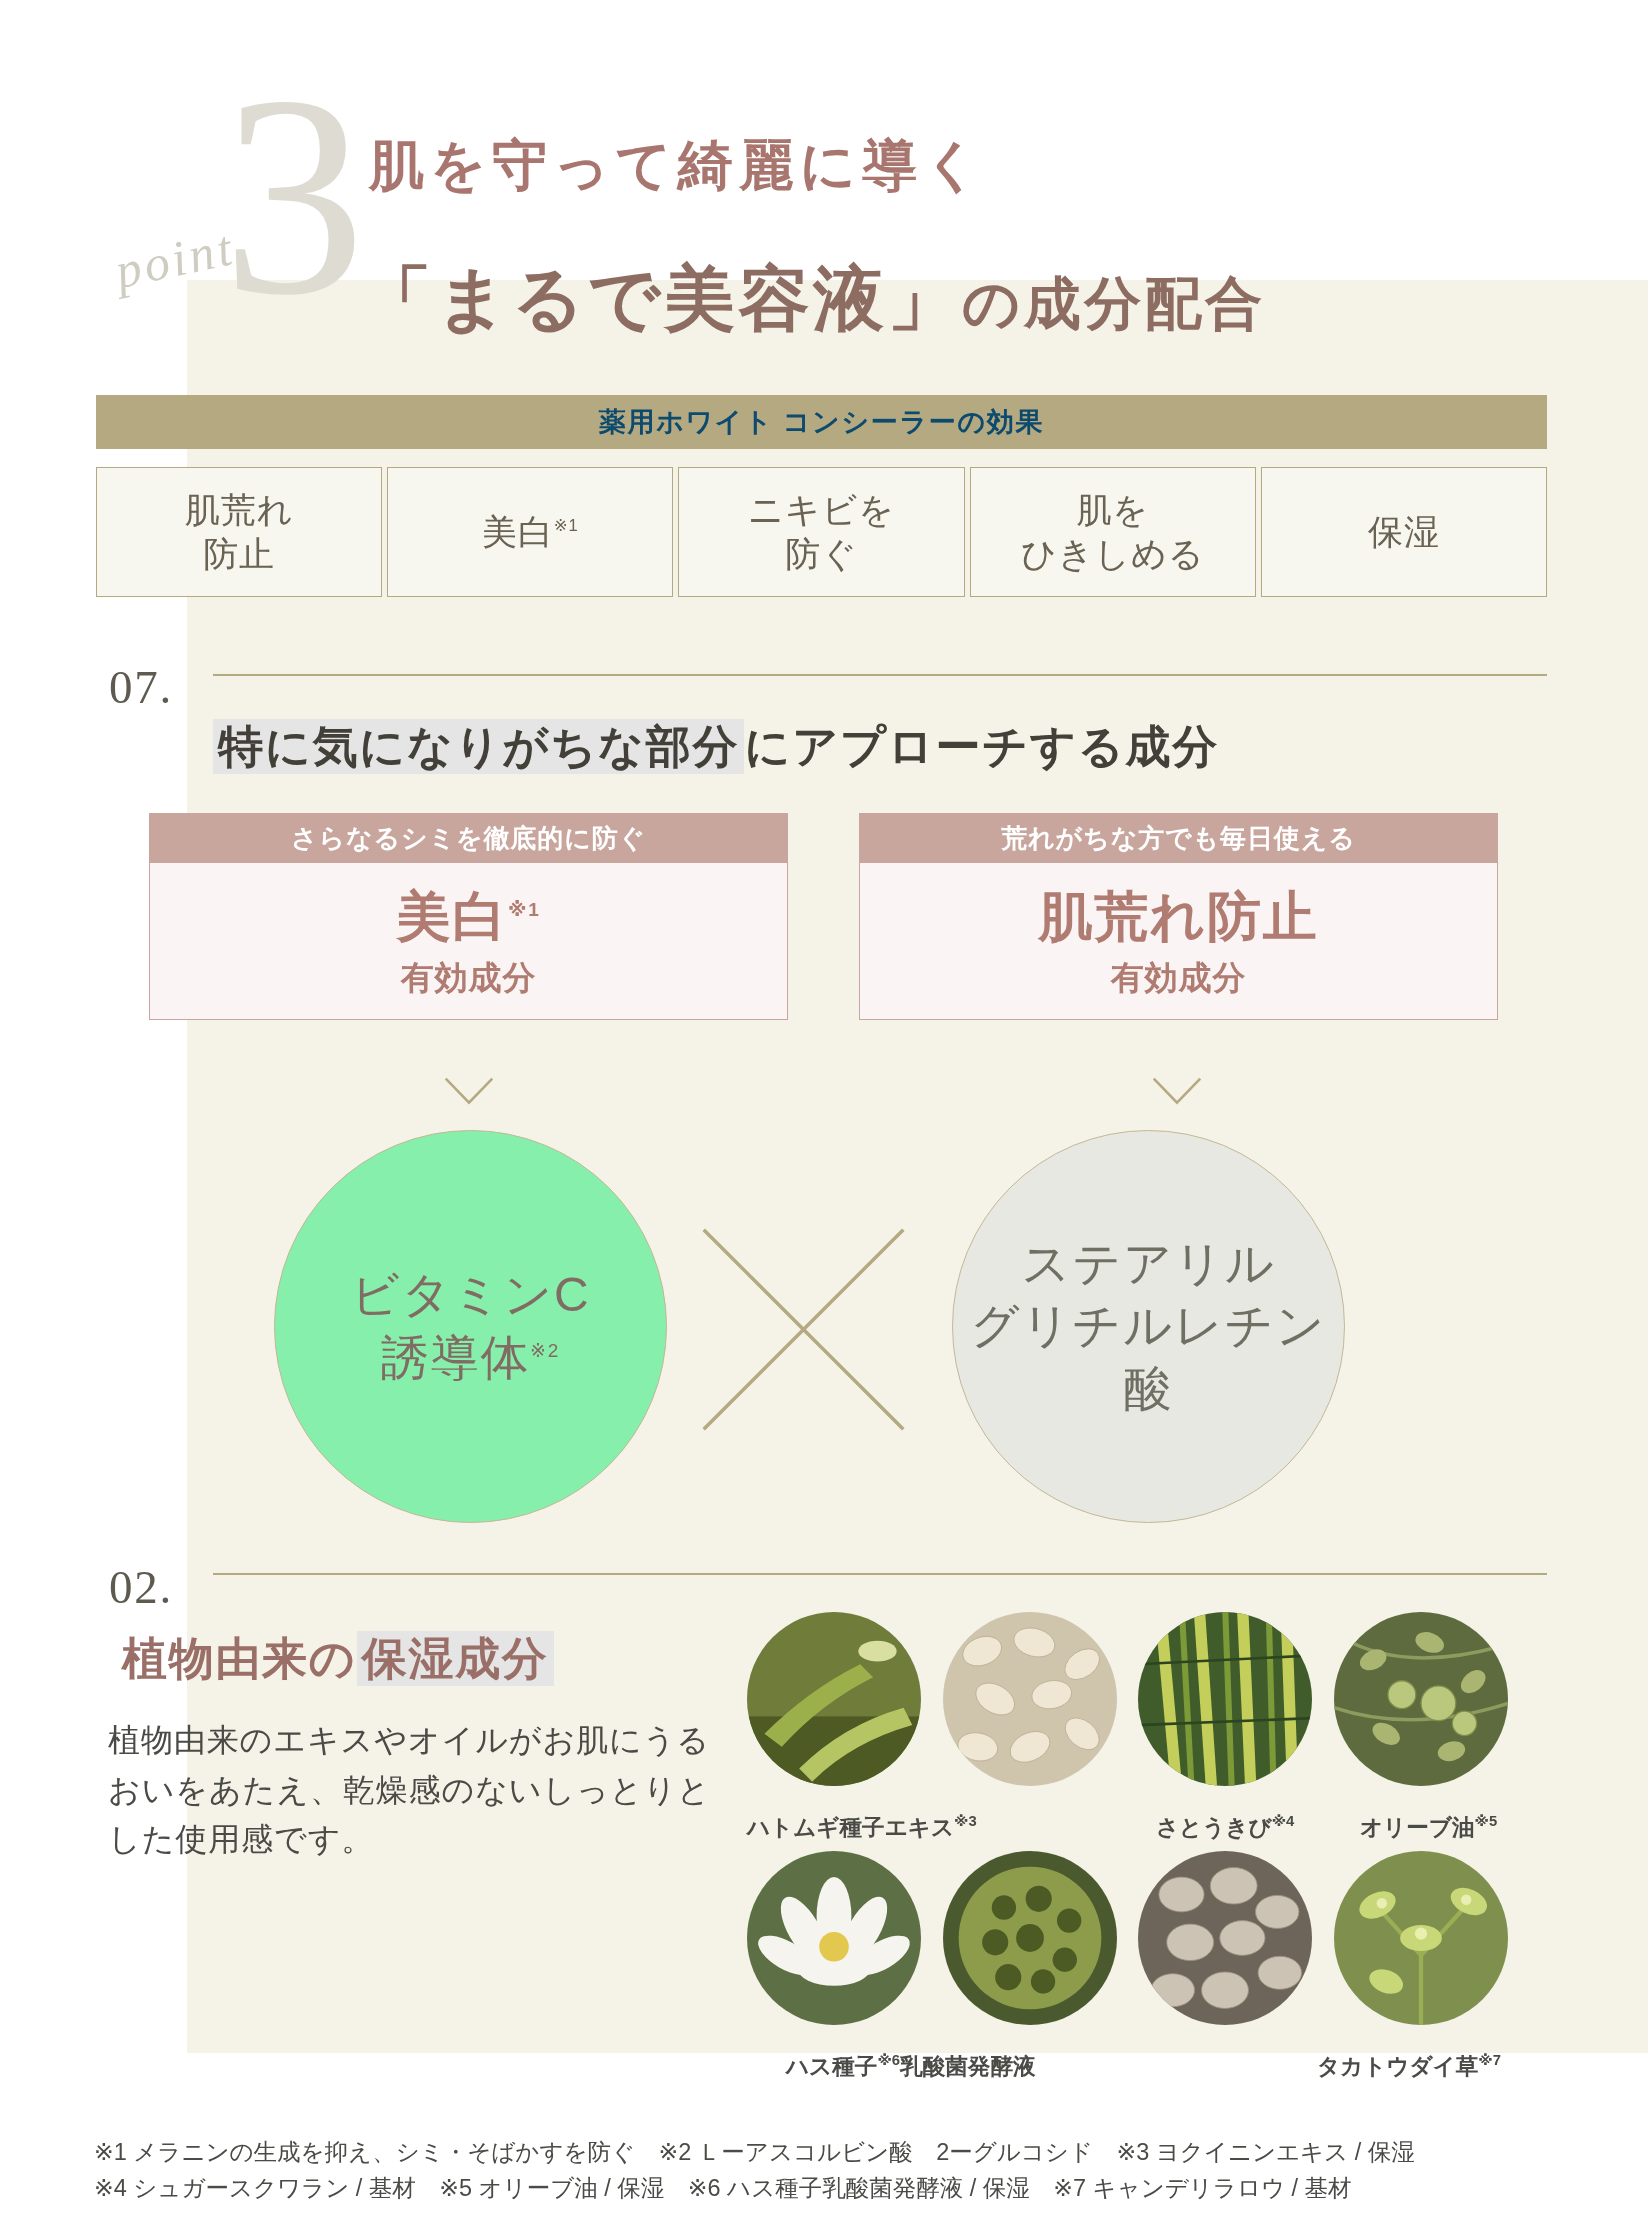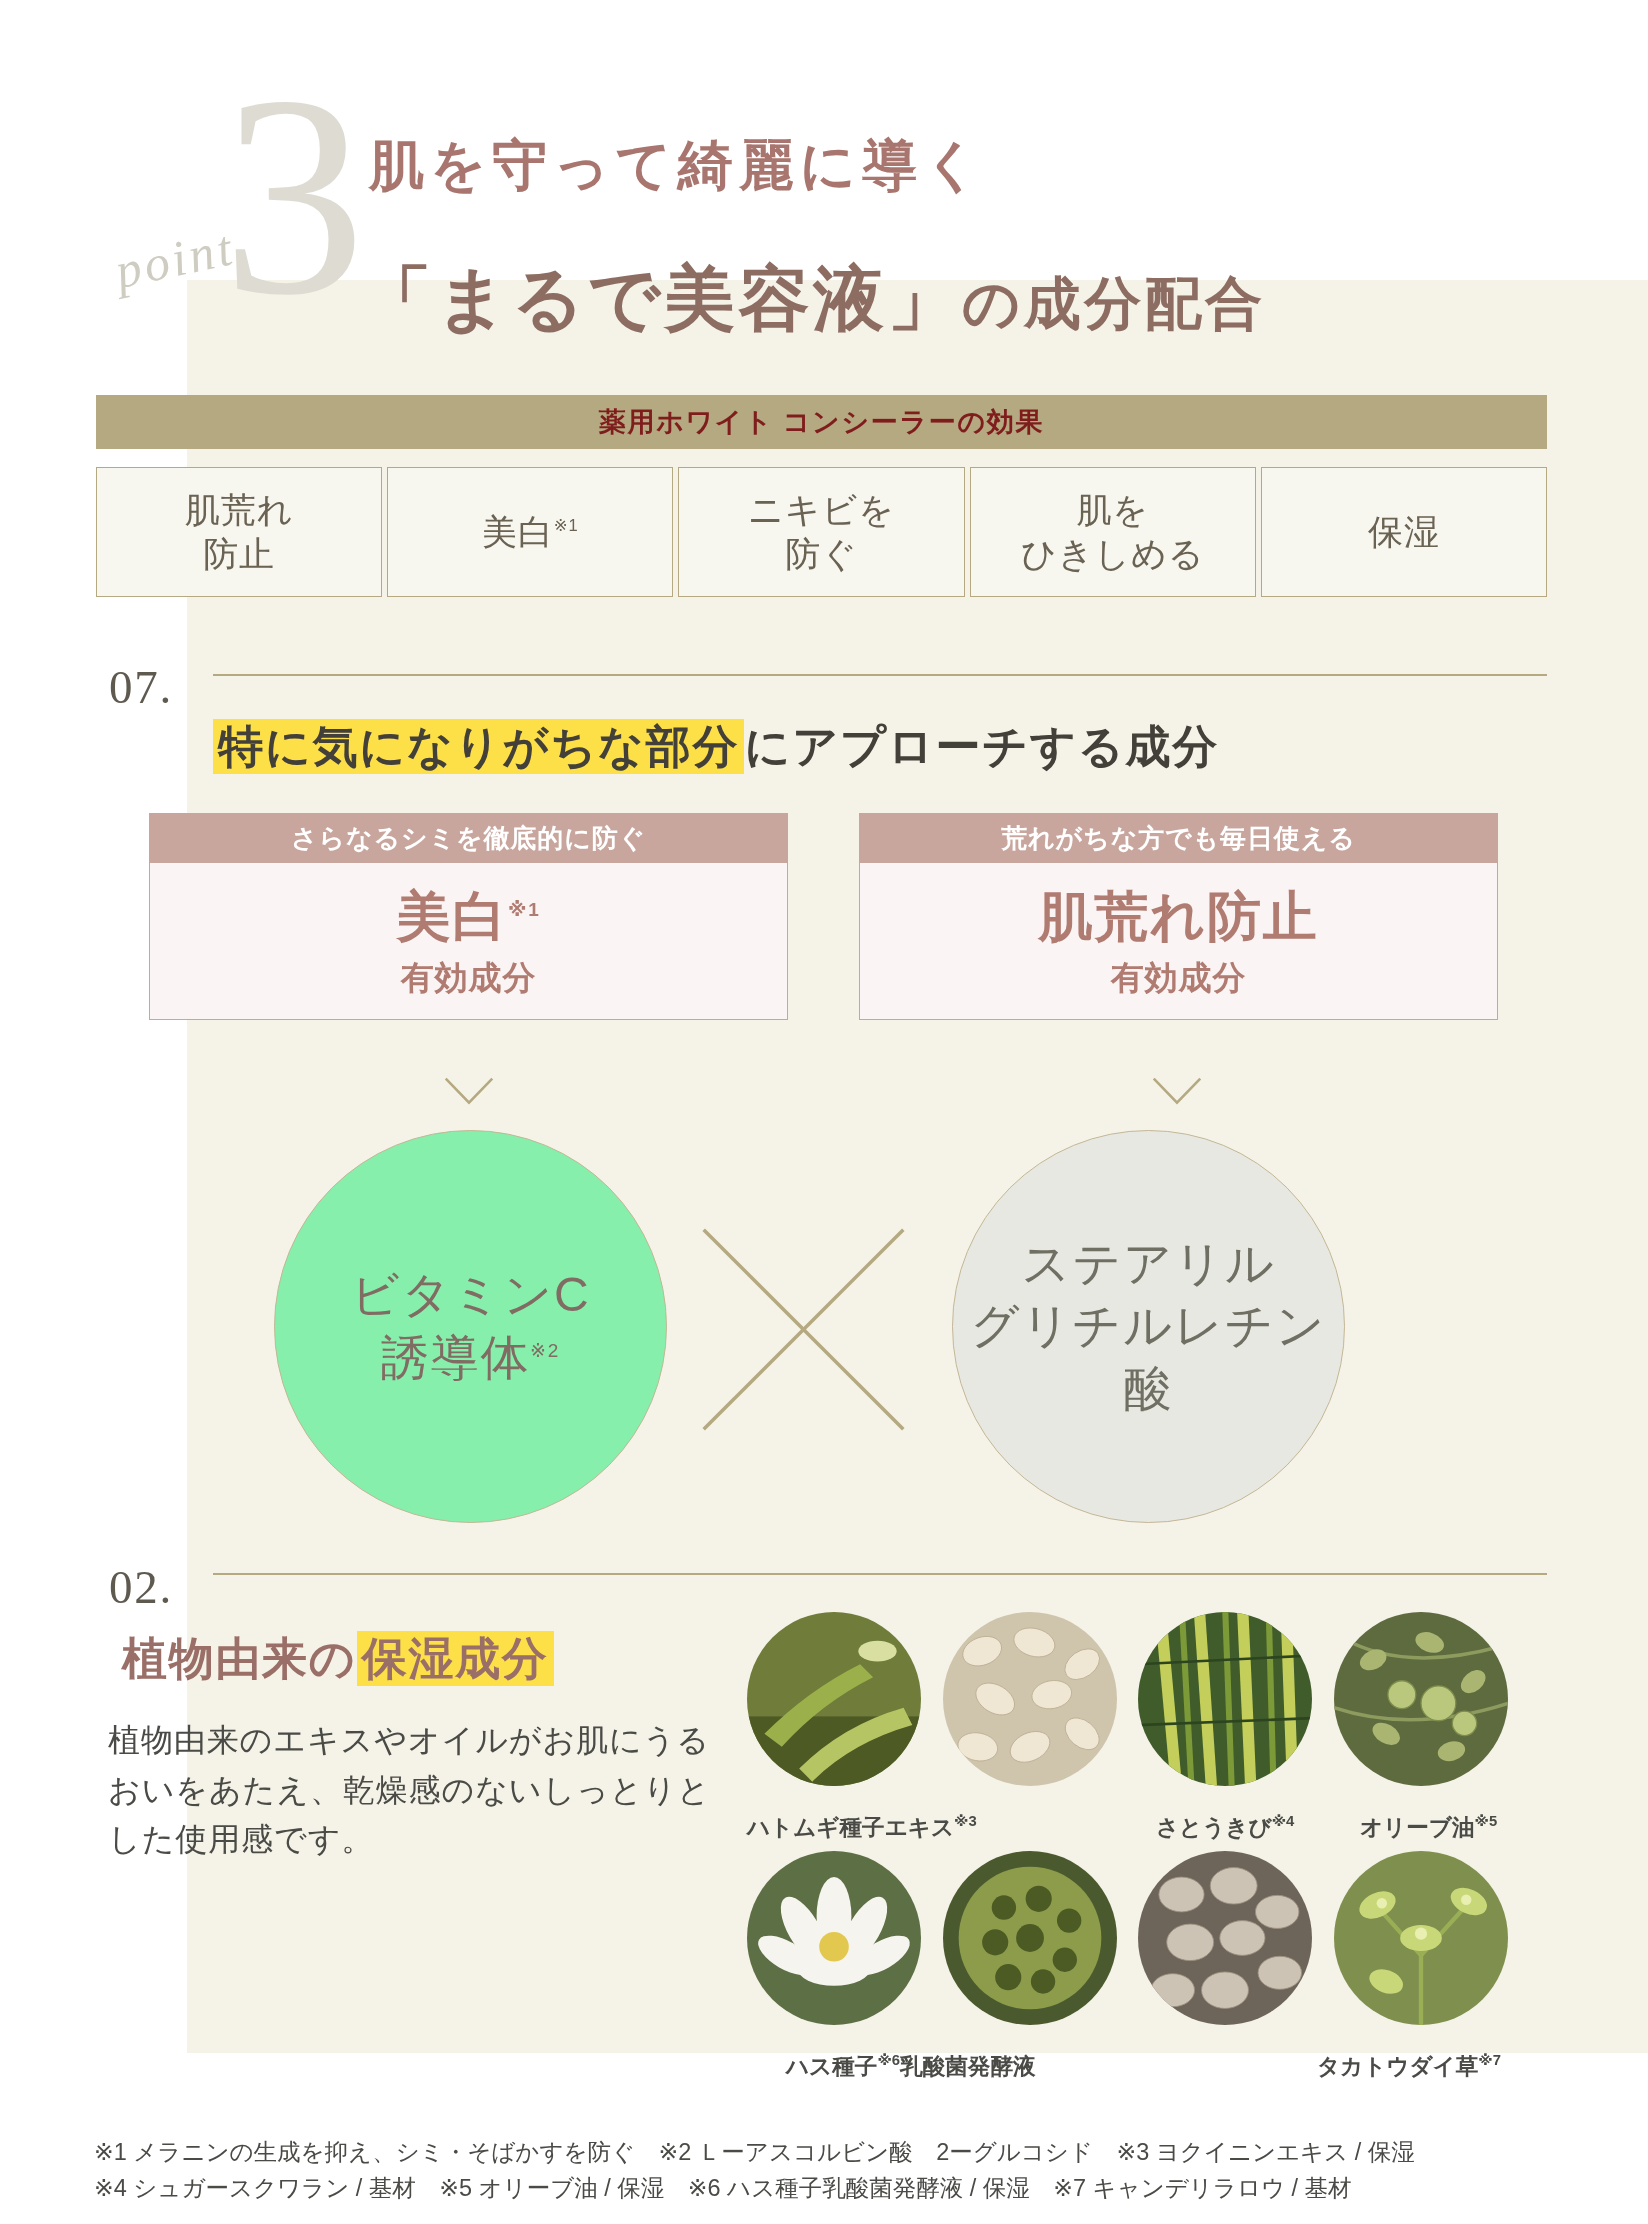--- a/index.html
+++ b/index.html
@@ -52,21 +52,21 @@
     color:#8d6c62;
     font-weight:bold;
     white-space:nowrap;
   }
   .title2 .small{font-size:57px;}
 
   
   .effect-head{
     position:absolute;left:96px;top:395px;width:1451px;height:54px;
     background:#b5a981;
-    color:#7f1d1d;
+    color:#0c4a6e;
     font-size:27px;
     font-weight:bold;
     letter-spacing:1.7px;
     display:flex;align-items:center;justify-content:center;
   }
   .effect-row{
     position:absolute;left:96px;top:467px;width:1451px;height:130px;
     display:flex;gap:5px;
   }
   .effect-cell{
@@ -92,21 +92,21 @@
     position:absolute;height:1.7px;background:#b5a981;
   }
   .sec01-num{left:109px;top:660px;}
   .sec01-rule{left:213px;top:674px;width:1334px;}
 
   .sec01-title{
     position:absolute;left:213px;top:717px;
     font-size:45px;font-weight:bold;letter-spacing:1.7px;color:#43403a;
   }
   .hl{
-    background:#fde047;
+    background:#e5e5e5;
     padding:1.7px 5.2px;
   }
 
   
   .block{position:absolute;width:639px;}
   .block-a{left:149px;top:813px;}
   .block-b{left:859px;top:813px;}
   .block-head{
     height:50px;background:#c8a69e;color:#ffffff;
     display:flex;align-items:center;justify-content:center;

